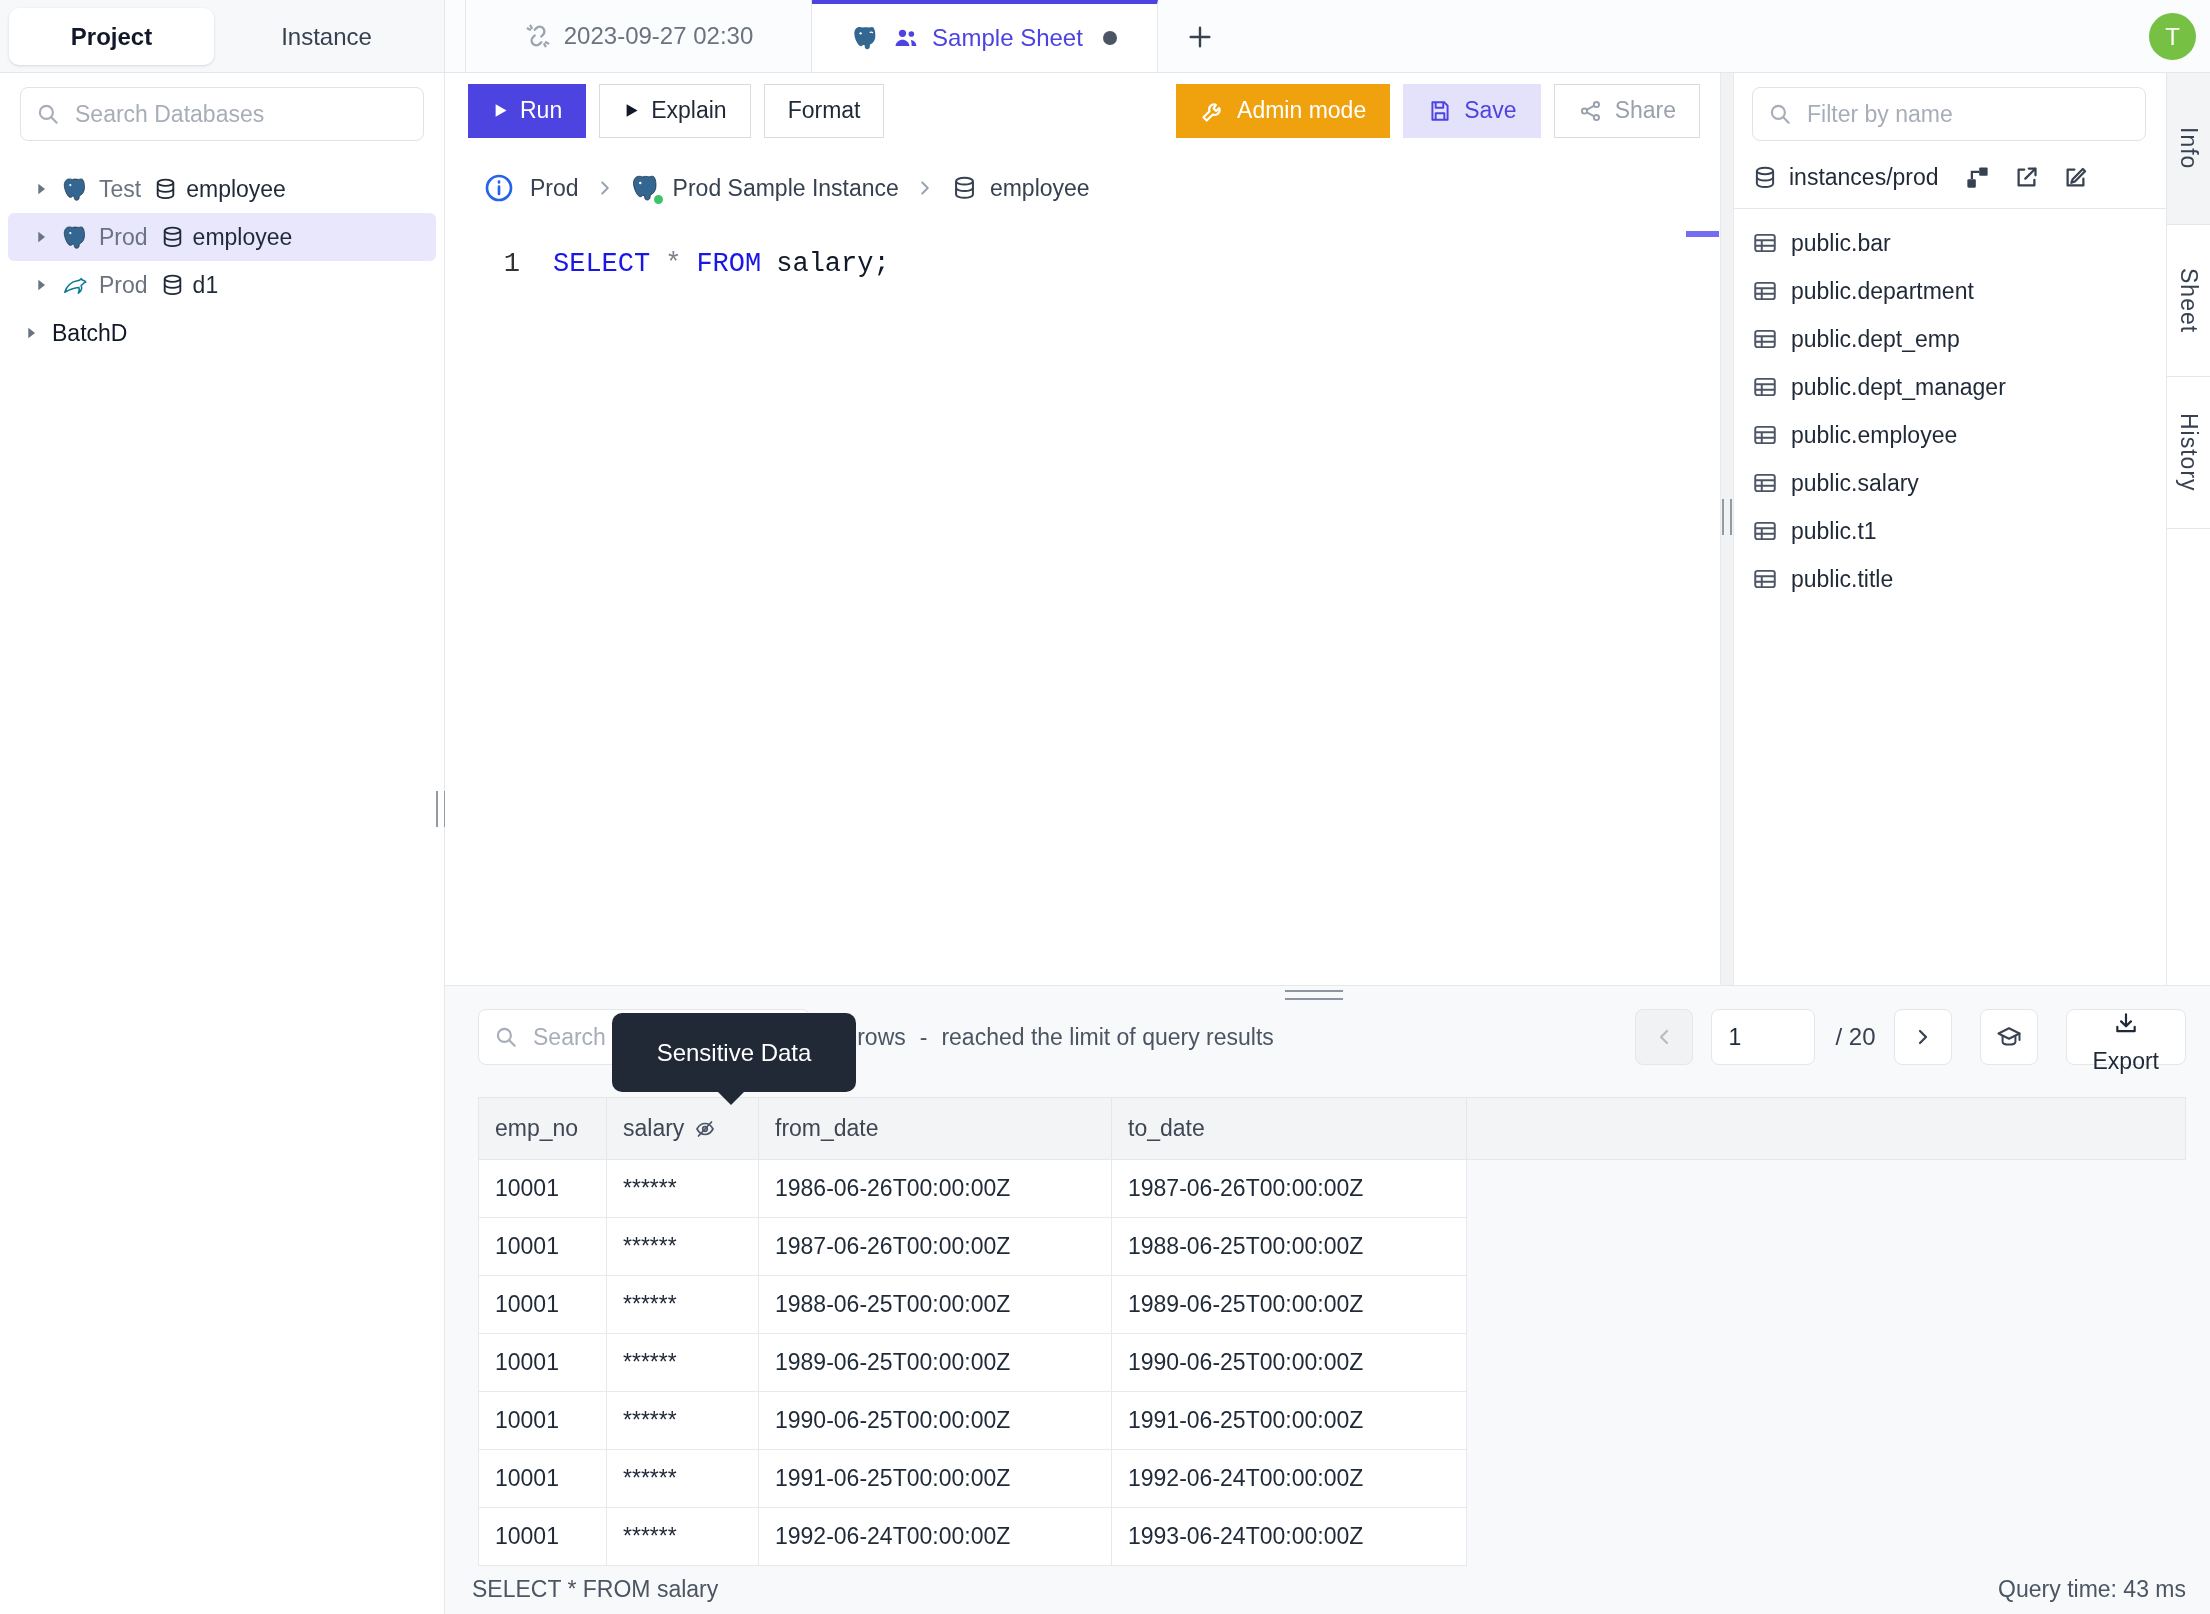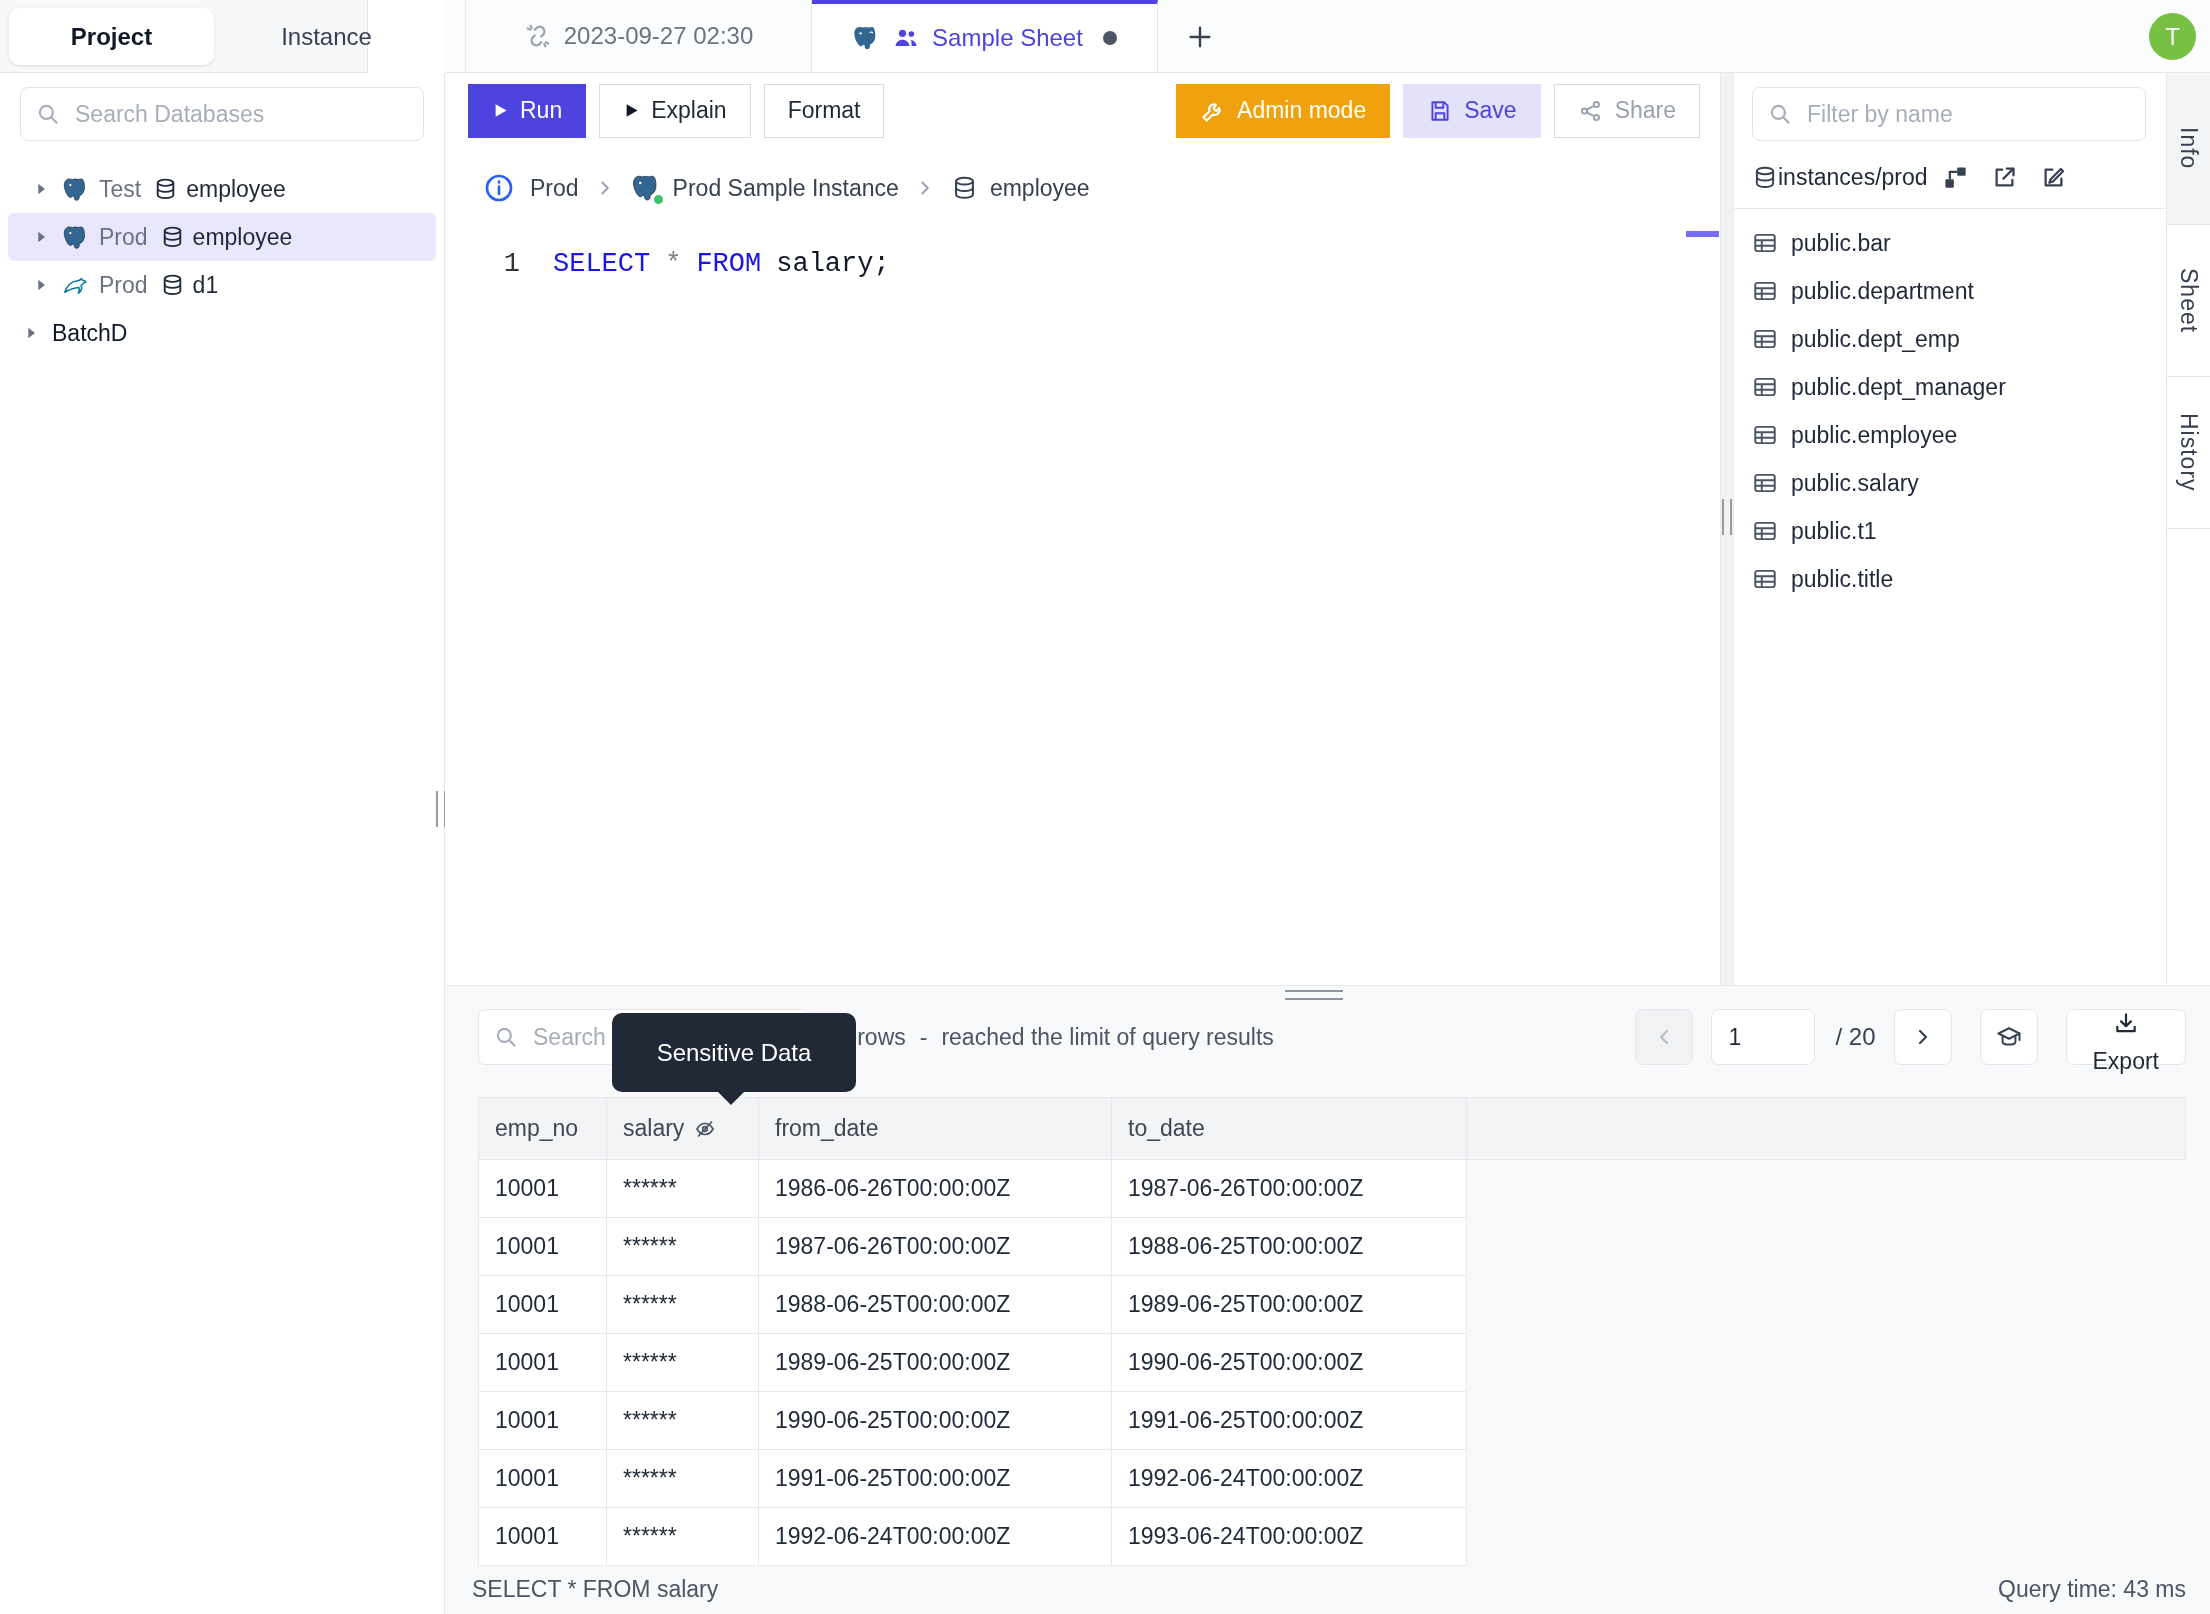--- a/index.html
+++ b/index.html
@@ -5,21 +5,21 @@
   * { box-sizing: border-box; }
   html,body { margin:0; padding:0; }
   body {
     width:2210px; height:1614px; overflow:hidden; position:relative;
     font-family:"Liberation Sans", sans-serif; background:#fff; color:#1f2937;
   }
   .icon { display:inline-flex; align-items:center; justify-content:center; flex:0 0 auto; }
   svg { display:block; }
 
   
-  #topbar-left { position:absolute; left:0; top:0; width:368px; height:73px;
+  #topbar-left { position:absolute; left:0; top:0; width:445px; height:73px;
     background:#f7f8fa; border-right:1px solid #e5e7eb; border-bottom:1px solid #e5e7eb; }
   .seg-pill { position:absolute; left:9px; top:8px; width:205px; height:57px; background:#fff;
     border-radius:10px; box-shadow:0 1px 3px rgba(16,24,40,.14); display:flex; align-items:center;
     justify-content:center; font-size:24px; font-weight:600; color:#111827; cursor:pointer; }
   .seg-plain { position:absolute; left:214px; top:8px; width:225px; height:57px; display:flex;
     align-items:center; justify-content:center; font-size:24px; color:#374151; cursor:pointer; }
 
   #topbar-main { position:absolute; left:445px; top:0; right:0; height:73px;
     background:#fbfcfd; border-bottom:1px solid #e5e7eb; }
   .etab { position:absolute; top:0; height:72px; display:flex; align-items:center;
@@ -93,21 +93,21 @@
   .minimap-mark { position:absolute; left:1241px; top:3px; width:33px; height:6px; background:#756cf0; }
 
   
   #gutter { position:absolute; left:1720px; top:73px; width:14px; height:912px; background:#f0f2f4;
     border-left:1px solid #e7e9ec; border-right:1px solid #e7e9ec; cursor:col-resize; }
 
   
   #rightbar { position:absolute; left:1734px; top:73px; width:432px; height:912px; background:#fff; }
   #rightbar .searchbox { margin:14px 20px 0 18px; }
   .conn-row { display:flex; align-items:center; height:62px; margin-top:6px; padding:0 18px;
-    border-bottom:1px solid #e5e7eb; }
+    border-bottom:1px solid #e5e7eb; gap:11px; }
   .conn-name { font-size:23px; color:#1f2937; flex:0 0 auto; }
   .conn-actions { display:flex; align-items:center; gap:22px; margin-left:14px; color:#374151; }
   .conn-actions .icon { cursor:pointer; }
   #tablelist { padding-top:10px; }
   .trow { height:48px; display:flex; align-items:center; gap:13px; padding-left:18px;
     font-size:23px; color:#1f2937; cursor:pointer; }
   .trow .icon { color:#4b5563; }
 
   
   #sidetabs { position:absolute; left:2166px; top:73px; width:44px; height:912px; background:#fff;

